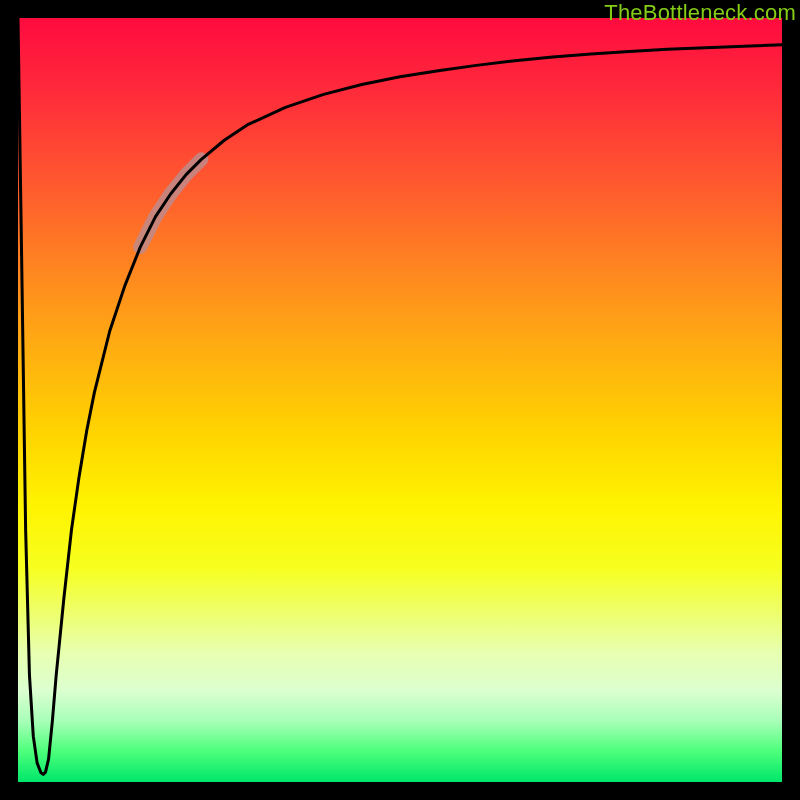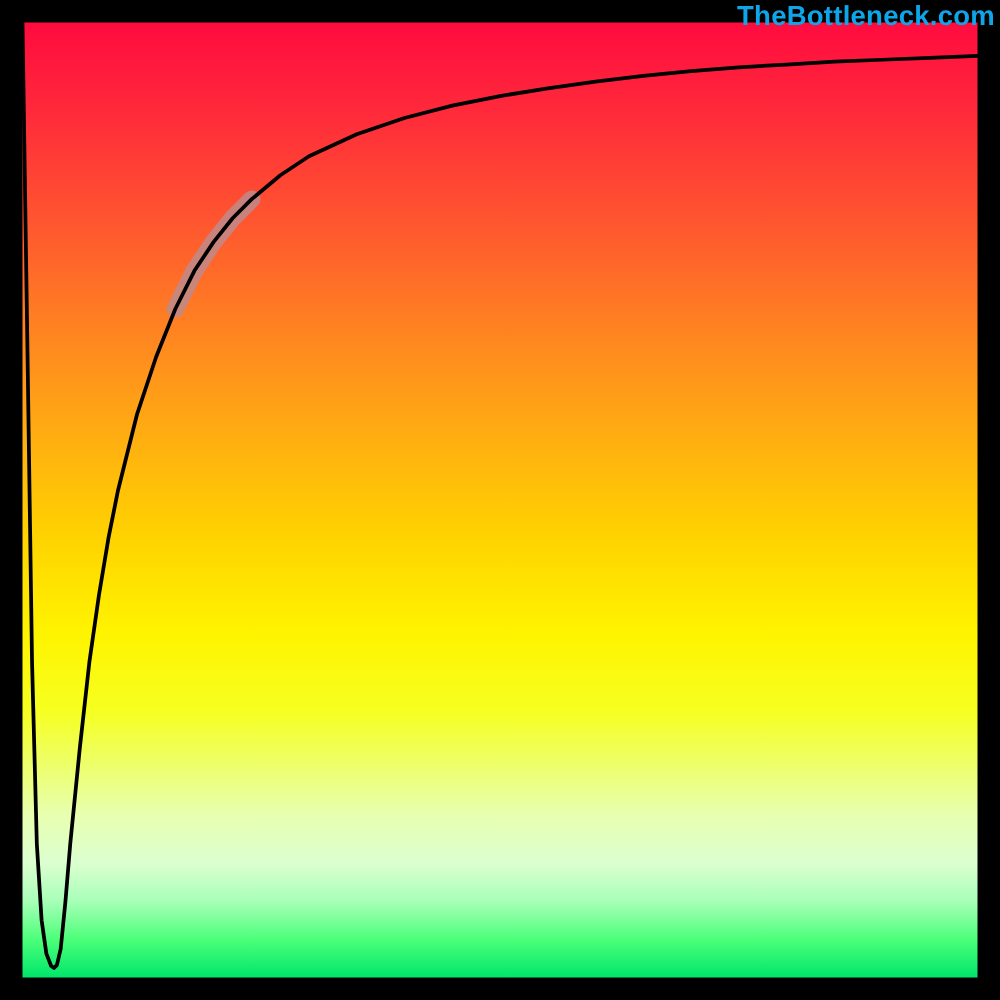--- a/index.html
+++ b/index.html
@@ -38,23 +38,23 @@
       #dcffd0 88%,
       #a8ffb8 92%,
       #4cff7a 96%,
       #00e66a 100%
     );
   }
   .watermark {
     position: absolute;
     top: 0px;
     right: 4px;
-    color: #0ea5e9;
+    color: #84cc16;
     font-size: 22px;
-    font-weight: 700;
+    font-weight: 400;
     letter-spacing: 0.2px;
     user-select: none;
   }
   svg.curve {
     position: absolute;
     left: 18px;
     top: 18px;
     width: 764px;
     height: 764px;
     overflow: visible;

